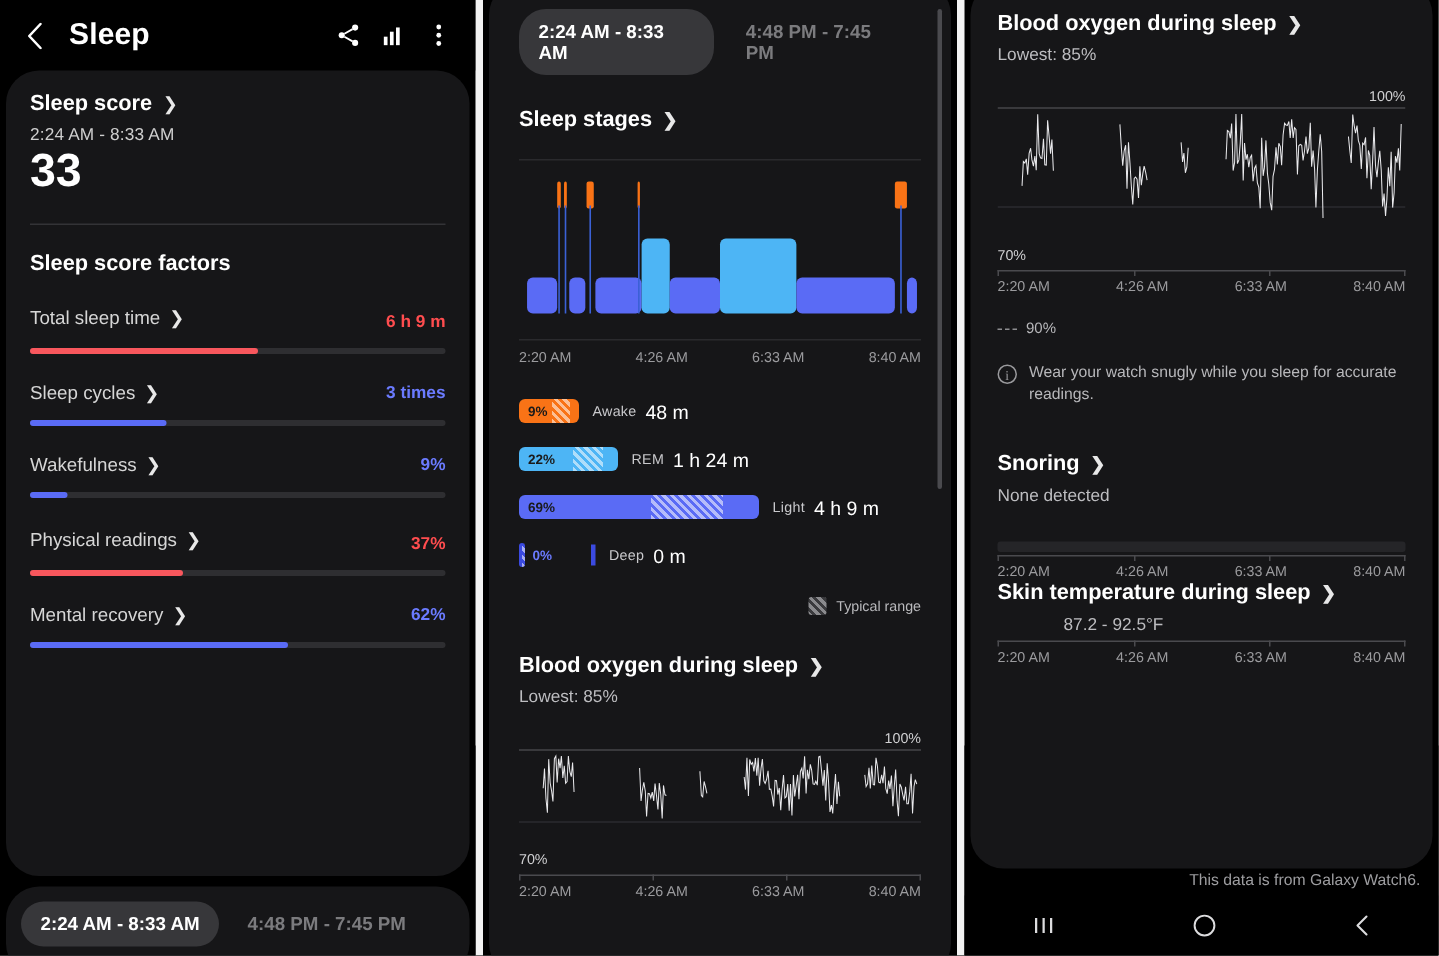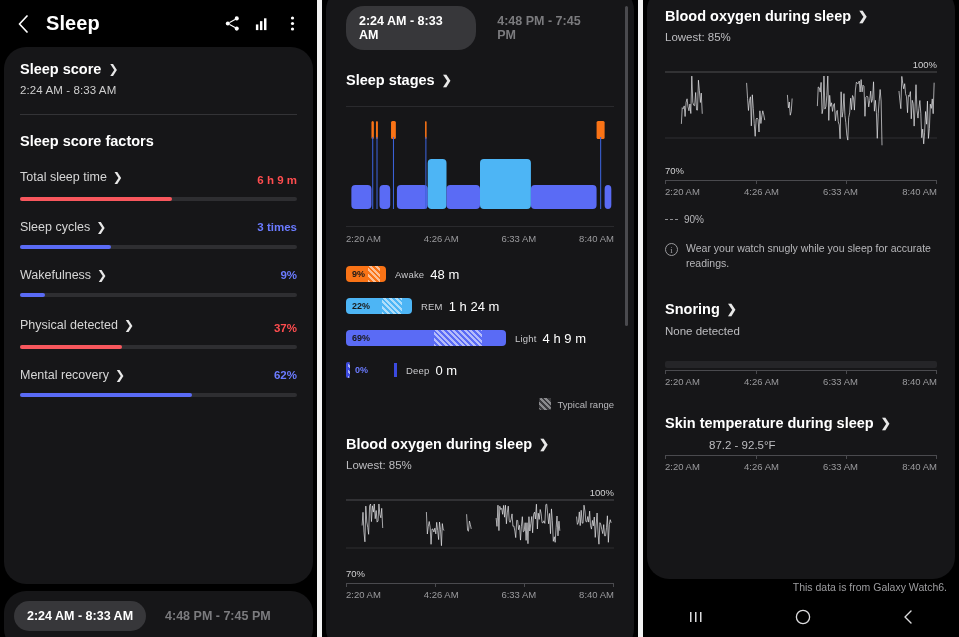--- a/index.html
+++ b/index.html
@@ -150,20 +150,21 @@
       </div>
     </div>
 
     <div class="card" style="height:537px;">
       <div class="card-body">
         <div class="sec-head">
           <span class="sec-title">Sleep score</span>
           <span class="chev">❯</span>
         </div>
         <div class="sub-time">2:24 AM - 8:33 AM</div>
+        <div class="score">33</div>
 
         <div class="hr"></div>
         <div class="factors-title">Sleep score factors</div>
 
         <div id="factors-list">
             <div class="factor">
               <div class="factor-row">
                 <div class="factor-name">
                   <span>Total sleep time</span>
                   <span class="chev">❯</span>
@@ -194,21 +195,21 @@
                 </div>
                 <div class="factor-val val-blue">9%</div>
               </div>
               <div class="track">
                 <div class="fill" style="width:9%;background:#5a6bf5"></div>
               </div>
             </div>
             <div class="factor">
               <div class="factor-row">
                 <div class="factor-name">
-                  <span>Physical detected</span>
+                  <span>Physical readings</span>
                   <span class="chev">❯</span>
                 </div>
                 <div class="factor-val val-red">37%</div>
               </div>
               <div class="track">
                 <div class="fill" style="width:37%;background:#f8575d"></div>
               </div>
             </div>
             <div class="factor">
               <div class="factor-row">
@@ -417,21 +418,21 @@
               <div class="tick" style="right:0;"></div>
             <div class="ax-lbls">
               <span class="ax-lbl">2:20 AM</span>
               <span class="ax-lbl">4:26 AM</span>
               <span class="ax-lbl">6:33 AM</span>
               <span class="ax-lbl">8:40 AM</span>
             </div>
           </div>
         </div>
 
-        <div style="margin-top:28px;">
+        <div style="">
           <div class="skin-title">
             <span>Skin temperature during sleep</span>
             <span class="chev">❯</span>
           </div>
           <div class="skin-sub">87.2 - 92.5°F</div>
 
 
           <div class="axis3">
             <div class="ax-line"></div>
             <div class="tick" style="left:0;"></div>

